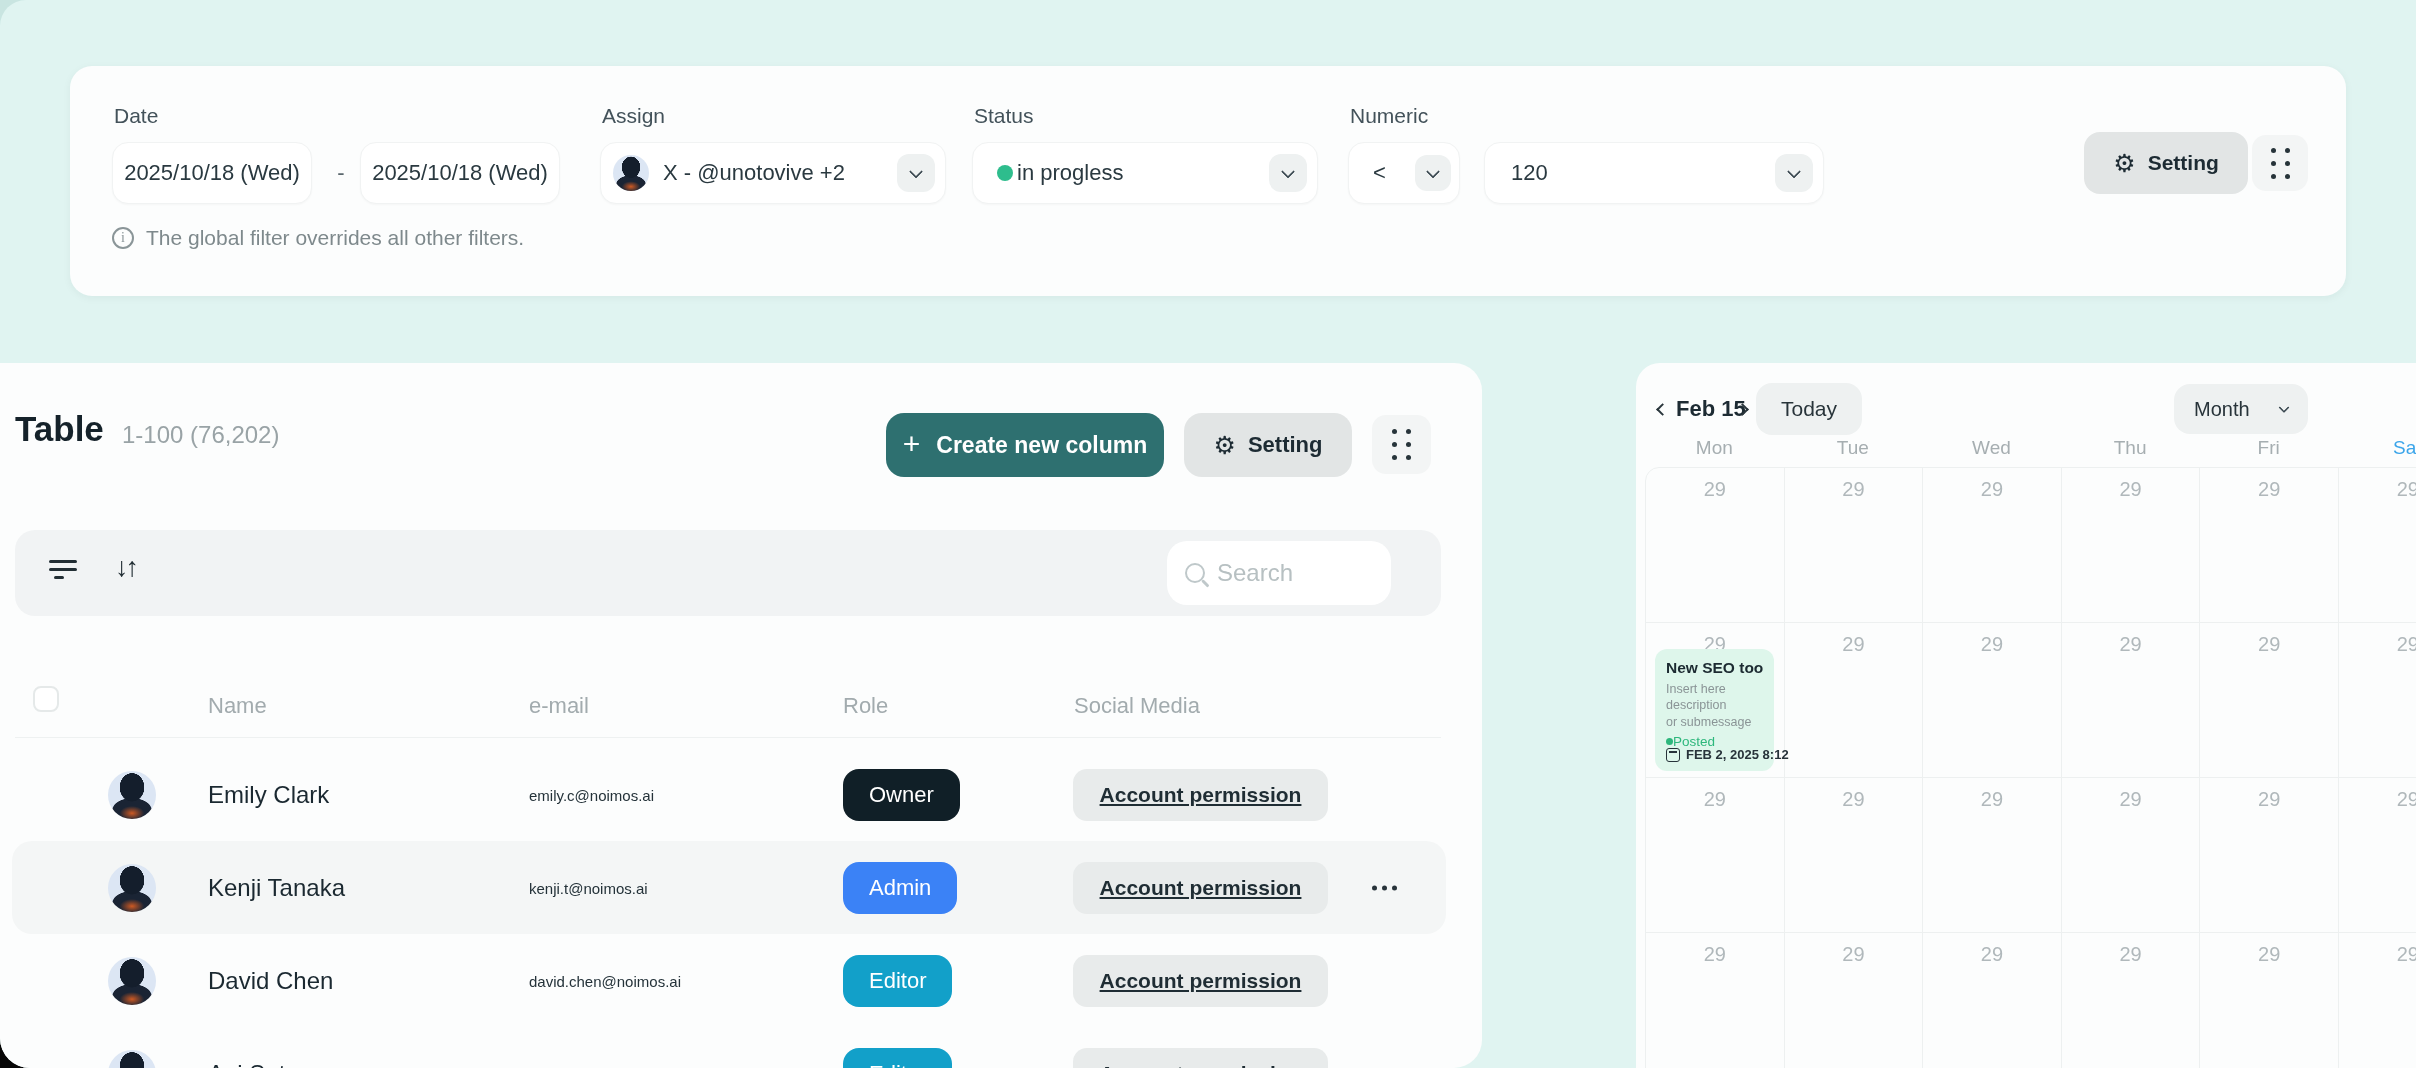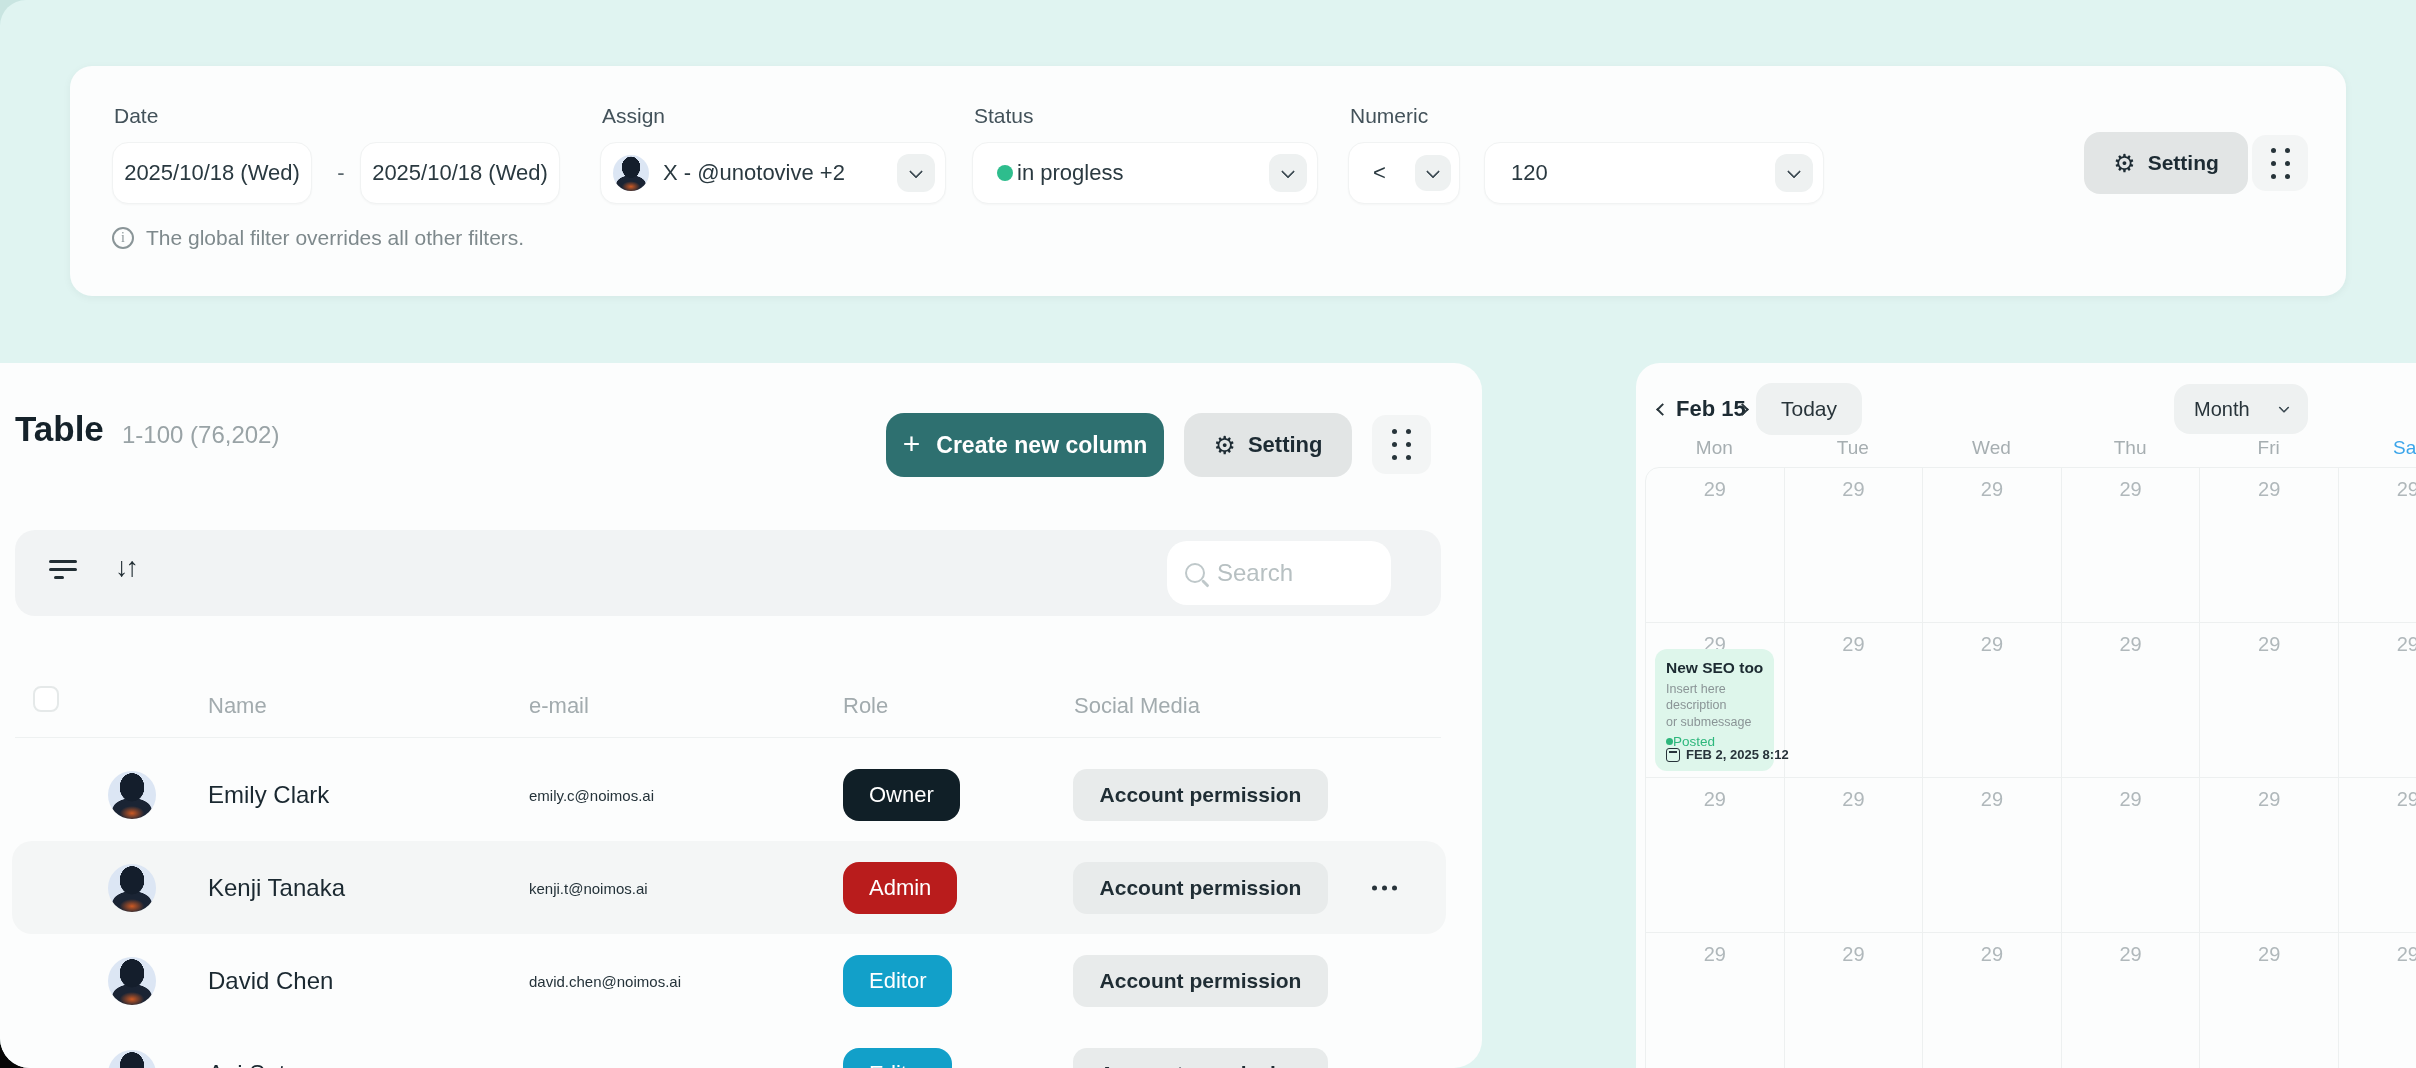--- a/index.html
+++ b/index.html
@@ -79,25 +79,25 @@
   .row { position:relative; height:93px; }
   .row.highlight::before { content:""; position:absolute; left:12px; right:36px; top:0; bottom:0;
                            background:#f4f6f6; border-radius:20px; }
   .cell { position:absolute; top:50%; transform:translateY(-50%); }
   .c-avatar { left:108px; width:48px; height:48px; }
   .c-name  { left:208px; font-size:24px; font-weight:500; color:#1b2931; }
   .c-email { left:529px; font-size:15px; color:#243239; }
   .c-role  { left:843px; height:52px; display:flex; align-items:center; padding:0 26px;
              border-radius:16px; font-size:22px; color:#fff; }
   .c-role[data-variant="owner"]  { background:#101f27; }
-  .c-role[data-variant="admin"]  { background:#b91c1c; }
+  .c-role[data-variant="admin"]  { background:#3b82f6; }
   .c-role[data-variant="editor"] { background:#12a0c9; }
   .c-social{ left:1073px; width:255px; height:52px; background:#e8ebeb; border-radius:14px;
              display:flex; align-items:center; justify-content:center; font-size:21px;
-             font-weight:700; color:#1f2d34; }
+             font-weight:700; color:#1f2d34;text-decoration:underline; }
   .c-menu  { left:1372px; display:flex; gap:5px; }
   .c-menu i{ width:5px; height:5px; border-radius:50%; background:#27333a; }
 
   
   #calendar-card { left:1636px; top:363px; width:854px; height:705px; border-radius:24px 0 30px 0; overflow:hidden; }
   .nav-chev { position:absolute; top:28px; width:36px; height:36px; display:flex; align-items:center; justify-content:center; }
   .nav-chev i { width:9px; height:9px; border-right:2.5px solid #2a363c; border-bottom:2.5px solid #2a363c; }
   #cal-prev { left:8px; } #cal-prev i { transform:rotate(135deg); }
   #cal-next { left:88px; } #cal-next i { transform:rotate(-45deg); }
   .cal-date { position:absolute; left:40px; top:33px; font-size:22px; font-weight:600; color:#1d2b33; }

